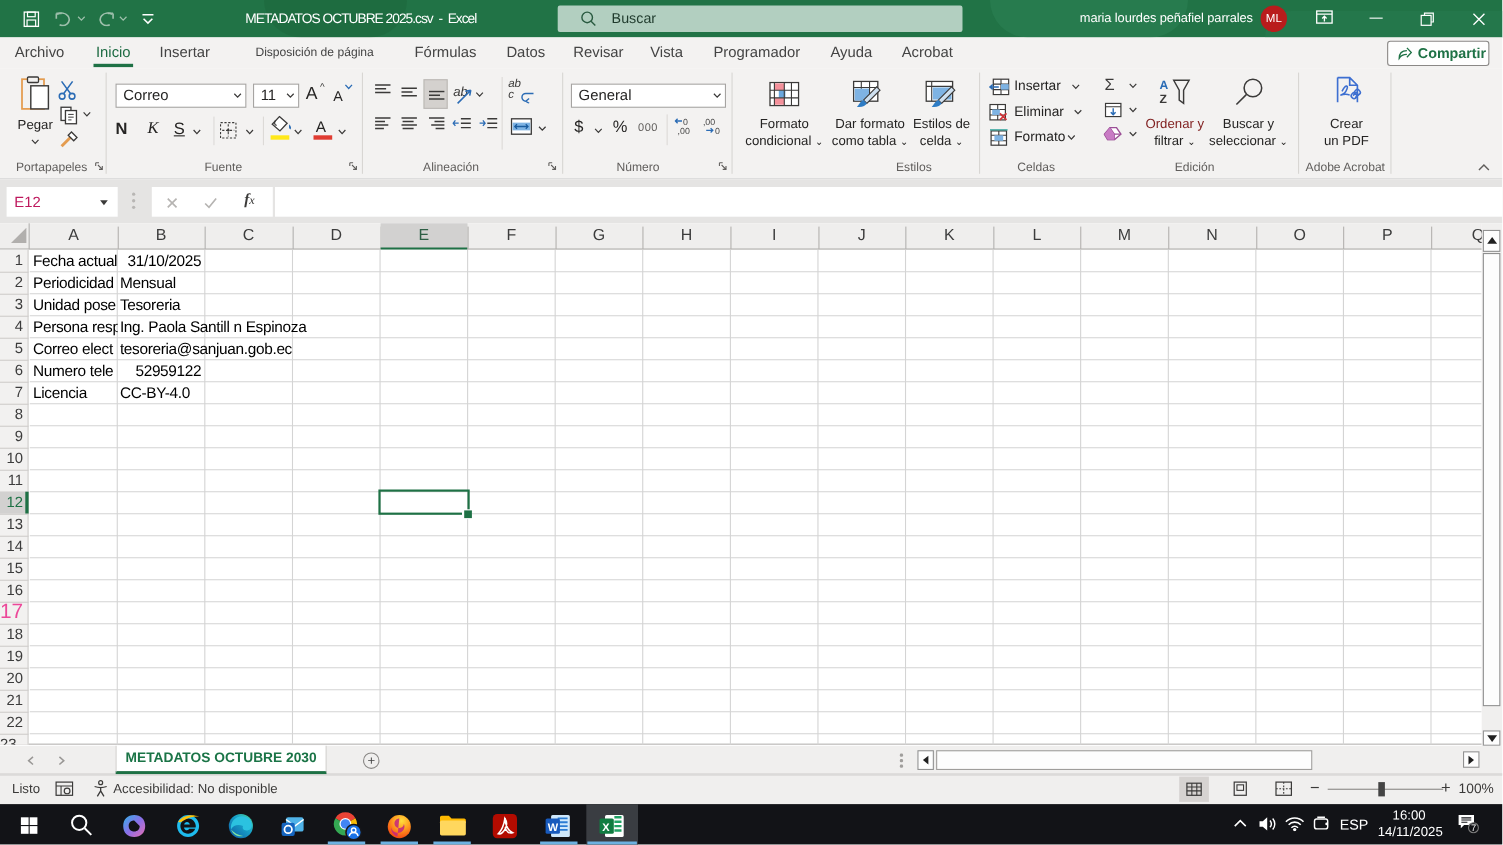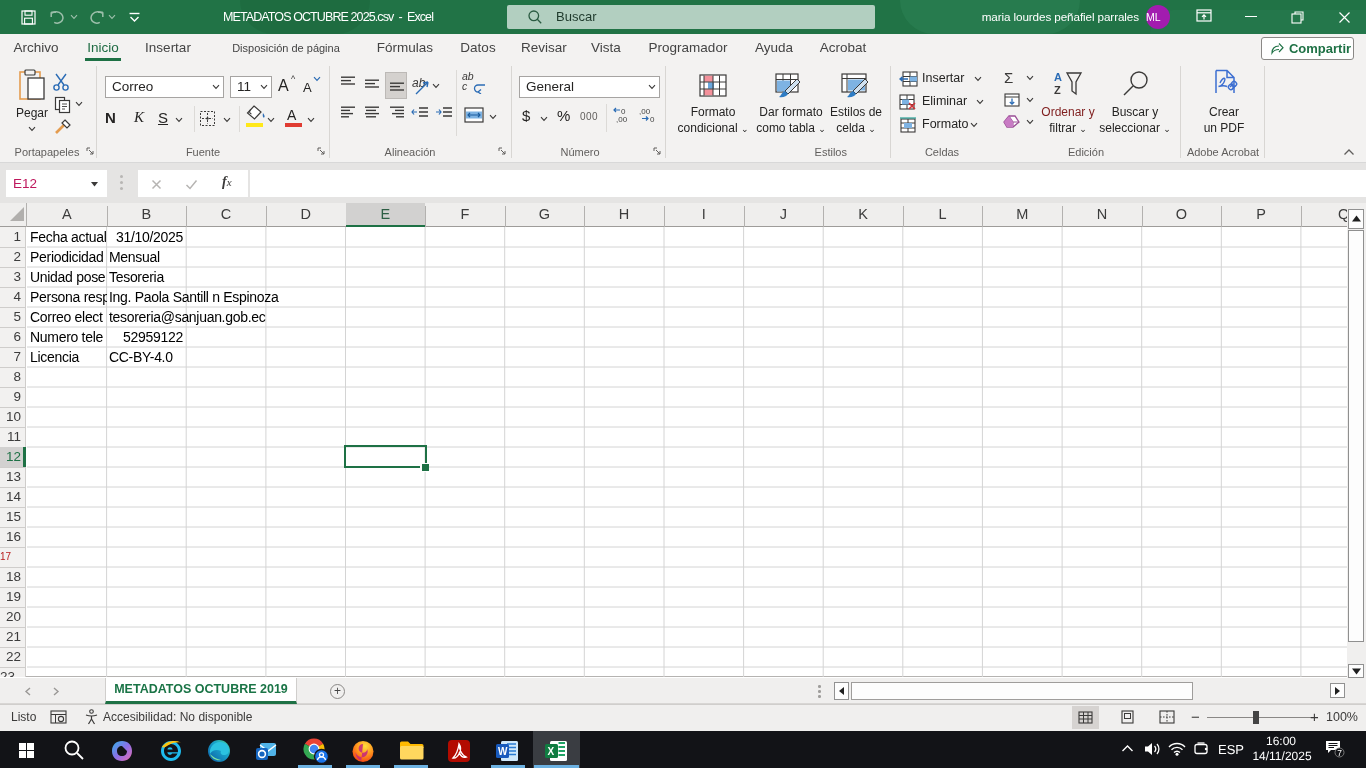--- a/index.html
+++ b/index.html
@@ -36,21 +36,21 @@
       <path d="M2.5 5 L6.5 9 L10.5 5" fill="none" stroke="#fff" stroke-width="1.4"></path>
     </svg>
     <div class="a" style="left:223px;top:0;height:34px;line-height:34px;color:#fff;font-size:12.5px;letter-spacing:-0.9px;white-space:nowrap">METADATOS OCTUBRE 2025.csv&nbsp; -&nbsp; Excel</div>
     <div class="a" style="left:507px;top:5px;width:368px;height:24px;background:#b2cfc0;border-radius:2px"></div>
     <svg class="a" style="left:527px;top:9px" width="16" height="16" viewBox="0 0 16 16">
 <circle cx="6.8" cy="6.8" r="4.8" fill="none" stroke="#2a5b41" stroke-width="1.3"></circle>
 <path d="M10.3 10.3 L14.2 14.2" stroke="#2a5b41" stroke-width="1.3"></path>
     </svg>
     <div class="a" style="left:556px;top:9px;color:#1f3a2c;font-size:13px">Buscar</div>
     <div class="a" style="left:977px;top:0;width:162px;height:34px;line-height:34px;text-align:right;color:#fff;font-size:11.7px;letter-spacing:-0.1px;white-space:nowrap">maria lourdes peñafiel parrales</div>
-    <div class="a" style="left:1146px;top:5px;width:24px;height:24px;border-radius:50%;background:#a21caf;color:#fff;font-size:10.5px;line-height:24px;text-align:left">ML</div>
+    <div class="a" style="left:1146px;top:5px;width:24px;height:24px;border-radius:50%;background:#b91c1c;color:#fff;font-size:10.5px;line-height:24px;text-align:center">ML</div>
     <svg class="a" style="left:1196px;top:9px" width="16" height="13" viewBox="0 0 16 13">
 <rect x="1" y="1" width="14" height="11" fill="none" stroke="#fff" stroke-width="1.2"></rect>
 <path d="M1 3.8 H15" stroke="#fff" stroke-width="1.2"></path>
 <path d="M8 10.5 L8 6 M6 7.8 L8 5.8 L10 7.8" stroke="#fff" stroke-width="1.2" fill="none"></path>
     </svg>
     <div class="a" style="left:1245px;top:16px;width:12px;height:1.4px;background:#fff"></div>
     <svg class="a" style="left:1291px;top:11px" width="13" height="13" viewBox="0 0 13 13">
 <rect x="1" y="3" width="9" height="9" fill="none" stroke="#fff" stroke-width="1.1"></rect>
 <path d="M4 3 V1 H12 V9 H10" fill="none" stroke="#fff" stroke-width="1.1"></path>
     </svg>
@@ -446,21 +446,21 @@
     <div class="a" style="left:0;top:447px;width:21px;height:20px;line-height:20px;font-size:13.5px;color:#1e7145;text-align:right">12</div>
     <div class="a" style="left:0;top:467px;width:26px;height:1px;background:#cfcdcb"></div>
     <div class="a" style="left:0;top:467px;width:21px;height:20px;line-height:20px;font-size:13.5px;color:#3c3c3c;text-align:right;overflow:hidden">13</div>
     <div class="a" style="left:0;top:487px;width:26px;height:1px;background:#cfcdcb"></div>
     <div class="a" style="left:0;top:487px;width:21px;height:20px;line-height:20px;font-size:13.5px;color:#3c3c3c;text-align:right;overflow:hidden">14</div>
     <div class="a" style="left:0;top:507px;width:26px;height:1px;background:#cfcdcb"></div>
     <div class="a" style="left:0;top:507px;width:21px;height:20px;line-height:20px;font-size:13.5px;color:#3c3c3c;text-align:right;overflow:hidden">15</div>
     <div class="a" style="left:0;top:527px;width:26px;height:1px;background:#cfcdcb"></div>
     <div class="a" style="left:0;top:527px;width:21px;height:20px;line-height:20px;font-size:13.5px;color:#3c3c3c;text-align:right;overflow:hidden">16</div>
     <div class="a" style="left:0;top:547px;width:26px;height:1px;background:#cfcdcb"></div>
-    <div class="a" style="left:0;top:547px;width:21px;height:20px;line-height:20px;font-size:10px;color:#b91c1c;text-align:left;overflow:hidden">17</div>
+    <div class="a" style="left:0;top:547px;width:21px;height:20px;line-height:20px;font-size:19px;color:#ec4899;text-align:center;overflow:hidden">17</div>
     <div class="a" style="left:0;top:567px;width:26px;height:1px;background:#cfcdcb"></div>
     <div class="a" style="left:0;top:567px;width:21px;height:20px;line-height:20px;font-size:13.5px;color:#3c3c3c;text-align:right;overflow:hidden">18</div>
     <div class="a" style="left:0;top:587px;width:26px;height:1px;background:#cfcdcb"></div>
     <div class="a" style="left:0;top:587px;width:21px;height:20px;line-height:20px;font-size:13.5px;color:#3c3c3c;text-align:right;overflow:hidden">19</div>
     <div class="a" style="left:0;top:607px;width:26px;height:1px;background:#cfcdcb"></div>
     <div class="a" style="left:0;top:607px;width:21px;height:20px;line-height:20px;font-size:13.5px;color:#3c3c3c;text-align:right;overflow:hidden">20</div>
     <div class="a" style="left:0;top:627px;width:26px;height:1px;background:#cfcdcb"></div>
     <div class="a" style="left:0;top:627px;width:21px;height:20px;line-height:20px;font-size:13.5px;color:#3c3c3c;text-align:right;overflow:hidden">21</div>
     <div class="a" style="left:0;top:647px;width:26px;height:1px;background:#cfcdcb"></div>
     <div class="a" style="left:0;top:647px;width:21px;height:20px;line-height:20px;font-size:13.5px;color:#3c3c3c;text-align:right;overflow:hidden">22</div>
@@ -497,21 +497,21 @@
       <path d="M5.5 7.5 L10 1.5 L1 1.5 Z" fill="#1f1f1f"></path>
     </svg>
     <div class="a" style="left:0;top:678px;width:1366px;height:26px;background:#f0efee;border-bottom:1px solid #d8d6d4"></div>
     <svg class="a" style="left:24px;top:687px" width="8" height="9" viewBox="0 0 8 9">
       <path d="M6 1 L2 4.5 L6 8" fill="none" stroke="#9a9896" stroke-width="1.4"></path>
     </svg>
     <svg class="a" style="left:52px;top:687px" width="8" height="9" viewBox="0 0 8 9">
       <path d="M2 1 L6 4.5 L2 8" fill="none" stroke="#9a9896" stroke-width="1.4"></path>
     </svg>
     <div class="a" style="left:105px;top:678px;width:192px;height:26px;background:#fff;border-left:1px solid #d0cecc;border-right:1px solid #d0cecc;border-bottom:3px solid #1e7145"></div>
-    <div class="a ct" style="left:105px;top:678px;width:192px;height:23px;line-height:23px;font-size:12.5px;font-weight:700;color:#1a7446">METADATOS OCTUBRE 2019</div>
+    <div class="a ct" style="left:105px;top:678px;width:192px;height:23px;line-height:23px;font-size:12.5px;font-weight:700;color:#1a7446">METADATOS OCTUBRE 2030</div>
     <div class="a" style="left:330px;top:684px;width:15px;height:15px;border:1px solid #8a8886;border-radius:50%"></div>
     <div class="a" style="left:330px;top:684px;width:15px;height:15px;line-height:14px;text-align:center;font-size:12px;color:#444">+</div>
     <div class="a" style="left:818px;top:685px;width:2.5px;height:2.5px;background:#a09e9c;border-radius:50%;box-shadow:0 5px #a09e9c,0 10px #a09e9c"></div>
     <div class="a" style="left:834px;top:682px;width:15px;height:18px;background:#fdfdfd;border:1px solid #919191"></div>
     <svg class="a" style="left:838px;top:686px" width="7" height="10" viewBox="0 0 7 10">
       <path d="M6 1 L1 5 L6 9 Z" fill="#1f1f1f"></path>
     </svg>
     <div class="a" style="left:851px;top:682px;width:342px;height:18px;background:#fdfdfd;border:1px solid #9f9d9b"></div>
     <div class="a" style="left:1330px;top:683px;width:15px;height:15px;background:#fdfdfd;border:1px solid #919191"></div>
     <svg class="a" style="left:1334px;top:686px" width="7" height="10" viewBox="0 0 7 10">

